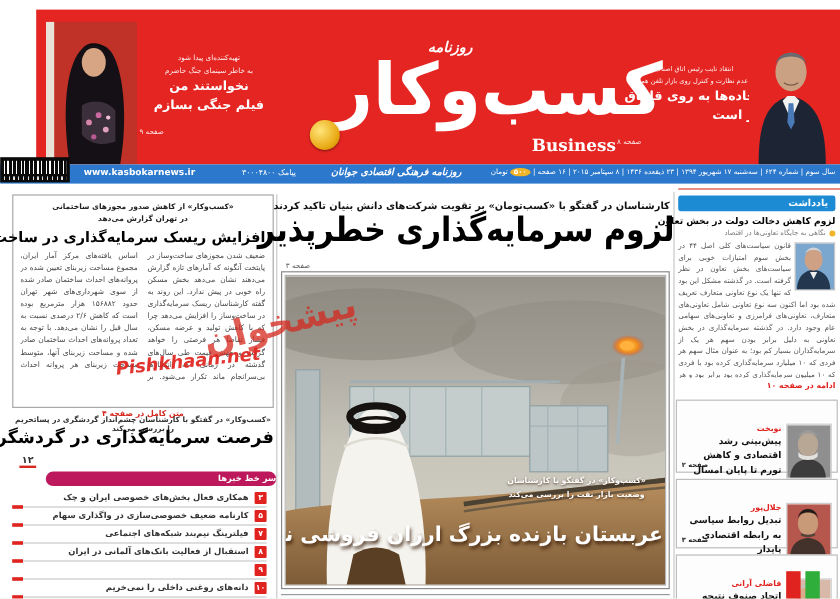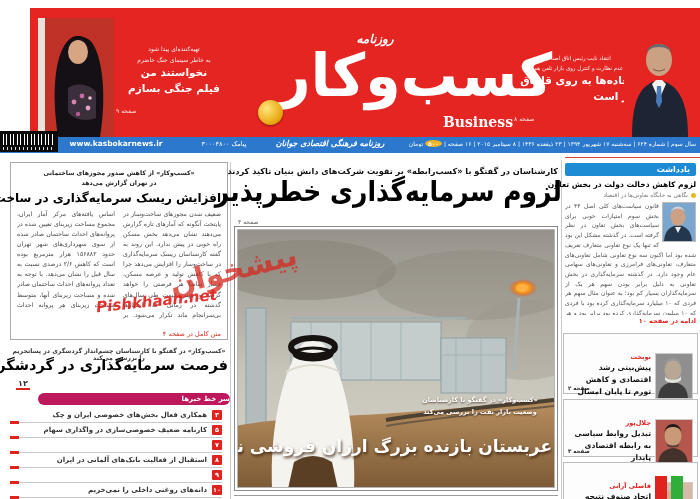--- a/index.html
+++ b/index.html
@@ -46,21 +46,21 @@
   .vr{position:absolute;width:1px;background:#c9c9c9}
   .hr-red{position:absolute;left:565px;top:157px;width:135px;height:1px;background:#d43}
 
   
   .article-box{position:absolute;left:10px;top:162px;width:218px;height:178px;
                border:1px solid #a8a8a8;padding:5px 6px;background:#fff}
   .ab-kicker{font-size:6.3px;font-weight:bold;color:#222;text-align:center;line-height:1.6}
   .ab-head{font-size:12px;font-weight:bold;color:#000;text-align:center;margin:3px 0 4px;white-space:nowrap}
   .ab-body{columns:2;column-gap:8px;font-size:6.2px;line-height:1.62;color:#484848;
            text-align:justify;height:118px;overflow:hidden}
-  .ab-more{font-size:6.5px;font-weight:normal;color:#d6281e;text-align:right;margin-top:3px}
+  .ab-more{font-size:6.5px;font-weight:bold;color:#d6281e;text-align:center;margin-top:14px}
 
   .wm-stamp{position:absolute;left:168px;top:252px;color:#d6281e;font-weight:bold;font-size:30px;
             opacity:.75;transform:rotate(-14deg);z-index:40;pointer-events:none}
   .wm-text{position:absolute;left:96px;top:292px;color:#e0231e;font-weight:bold;font-style:italic;
            font-size:15px;opacity:.92;transform:rotate(-6deg);z-index:40;direction:ltr;pointer-events:none}
 
   .tour-kicker{position:absolute;left:10px;top:347px;width:218px;text-align:center;
                font-size:6.2px;font-weight:bold;color:#333}
   .tour-head{position:absolute;left:10px;top:357px;width:218px;text-align:center;
              font-size:14.5px;font-weight:bold;color:#000;white-space:nowrap}
@@ -216,35 +216,36 @@
     <div class="hl-item">
       <span class="hl-num">۳</span>
       <span class="hl-text">همکاری فعال بخش‌های خصوصی ایران و چک</span>
     </div>
     <div class="hl-item">
       <span class="hl-num">۵</span>
       <span class="hl-text">کارنامه ضعیف خصوصی‌سازی در واگذاری سهام</span>
     </div>
     <div class="hl-item">
       <span class="hl-num">۷</span>
+      <span class="hl-text">فیلترینگ نیم‌بند شبکه‌های اجتماعی</span>
     </div>
     <div class="hl-item">
       <span class="hl-num">۸</span>
       <span class="hl-text">استقبال از فعالیت بانک‌های آلمانی در ایران</span>
     </div>
     <div class="hl-item">
       <span class="hl-num">۹</span>
     </div>
     <div class="hl-item">
       <span class="hl-num">۱۰</span>
       <span class="hl-text">دانه‌های روغنی داخلی را نمی‌خریم</span>
     </div>
   </div>
 
-  <div class="lead-kicker">کارشناسان در گفتگو با «کسب‌رابطه» بر تقویت شرکت‌های دانش بنیان تاکید کردند</div>
+  <div class="lead-kicker">کارشناسان در گفتگو با «کسب‌تومان» بر تقویت شرکت‌های دانش بنیان تاکید کردند</div>
   <div class="lead-head">لزوم سرمایه‌گذاری خطرپذیر</div>
   <div class="lead-page">صفحه ۳</div>
 
   <div class="photo-frame">
     <div class="photo-inner">
       <svg width="318" height="259" viewBox="0 0 318 259">
         <defs>
           <linearGradient id="sky" x1="0" y1="0" x2="0" y2="1">
             <stop offset="0" stop-color="#96928a"></stop>
               <stop offset=".55" stop-color="#c7c4ba"></stop>

